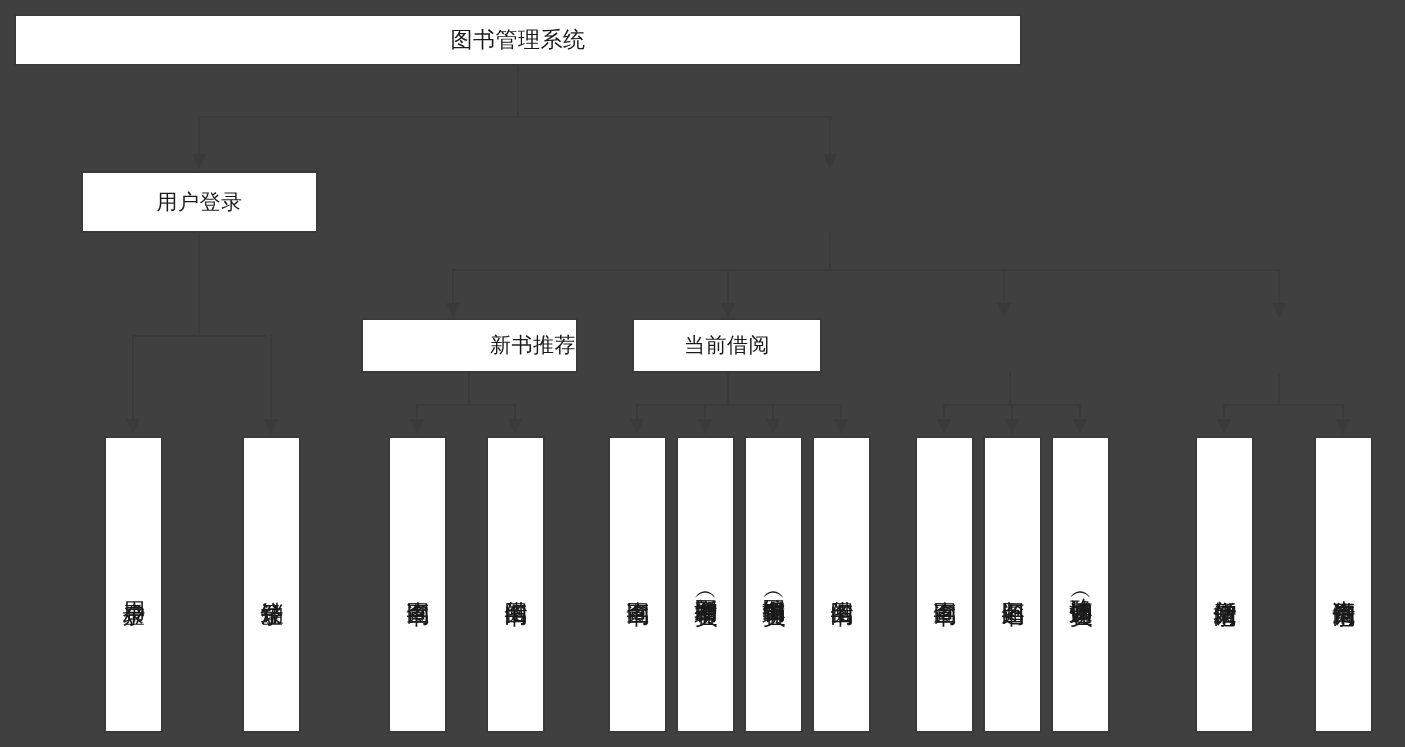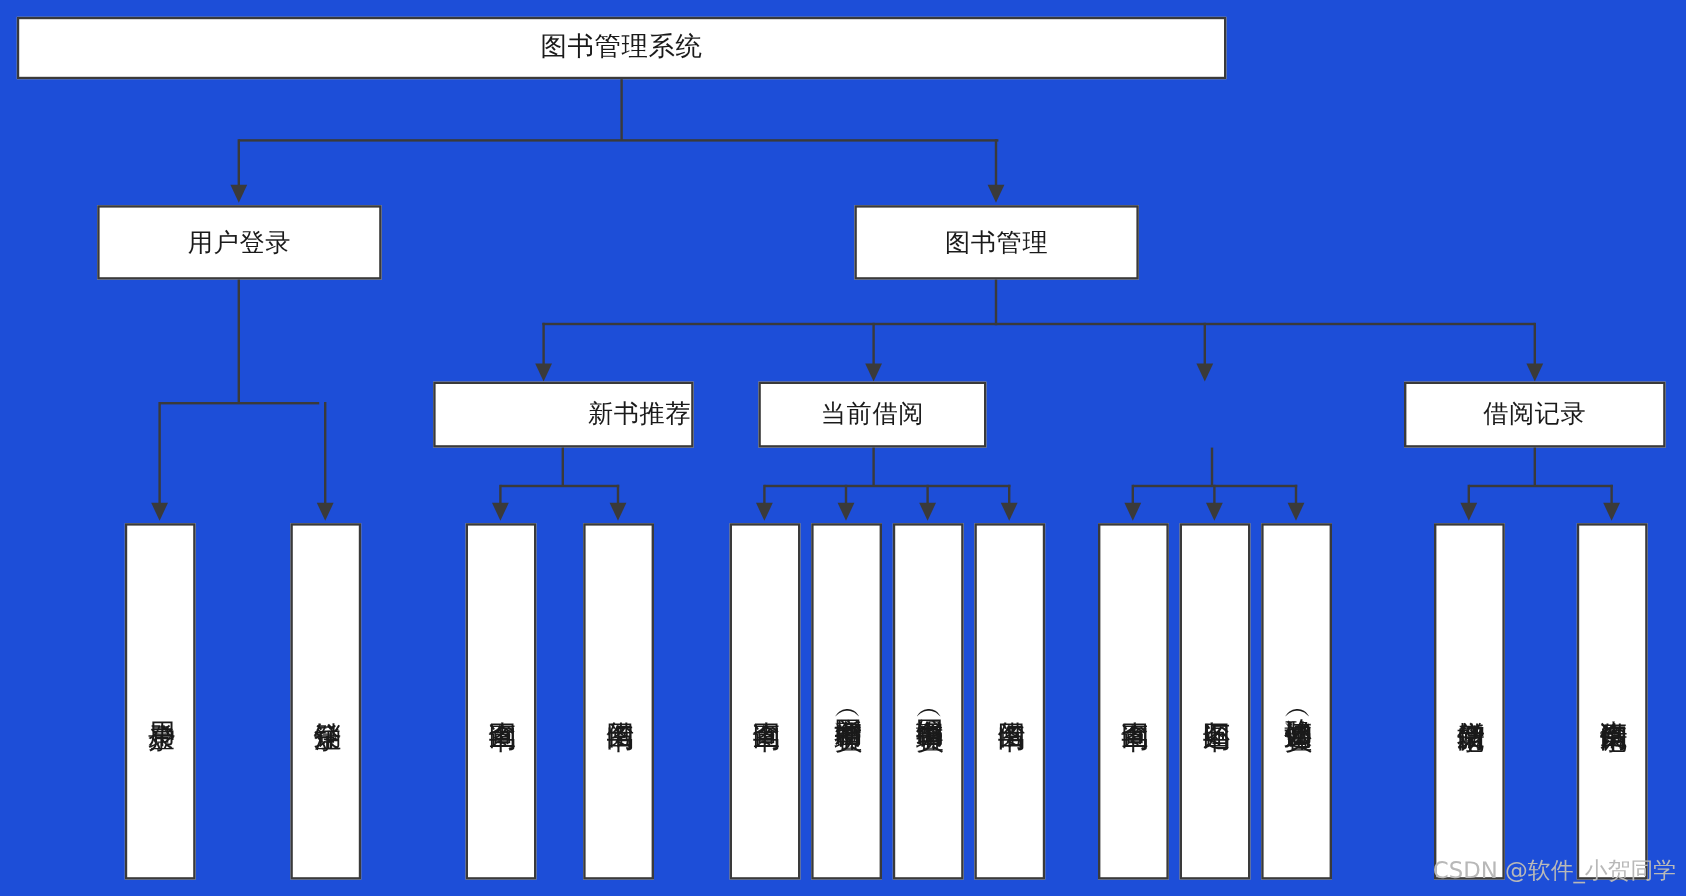--- a/index.html
+++ b/index.html
@@ -8,21 +8,21 @@
     padding: 0;
     background: #ffffff;
   }
   body {
     font-family: "DejaVu Sans", "Liberation Sans", sans-serif;
   }
   #canvas {
     position: relative;
     width: 1405px;
     height: 747px;
-    background: #1d4ed8;
+    background: #404040;
     overflow: hidden;
   }
   
   .node {
     position: absolute;
     box-sizing: border-box;
     background: #ffffff;
     border: 2px solid #3a3a3a;
     display: flex;
     align-items: center;
@@ -96,23 +96,20 @@
 
   <div class="hline" style="left:199px; top:116px; width:633px;"></div>
 
   <div class="vline" style="left:198px; top:116px; height:40px;"></div>
   <div class="arrow" style="left:192px; top:154px;"></div>
   <div class="vline" style="left:829px; top:116px; height:40px;"></div>
   <div class="arrow" style="left:823px; top:154px;"></div>
 
   <div class="node horiz" style="left:81px; top:171px; width:237px; height:62px;">
     <span class="lbl">用户登录</span>
-  </div>
-  <div class="node horiz" style="left:712px; top:171px; width:237px; height:62px;">
-    <span class="lbl">图书管理</span>
   </div>
 
   <div class="vline" style="left:198px; top:233px; height:103px;"></div>
   <div class="hline" style="left:133px; top:335px; width:133px;"></div>
   <div class="vline" style="left:132px; top:335px; height:86px;"></div>
   <div class="arrow" style="left:126px; top:419px;"></div>
   <div class="vline" style="left:270px; top:335px; height:86px;"></div>
   <div class="arrow" style="left:264px; top:419px;"></div>
 
   <div class="vline" style="left:829px; top:233px; height:38px;"></div>
@@ -125,23 +122,20 @@
   <div class="arrow" style="left:997px; top:303px;"></div>
   <div class="vline" style="left:1278px; top:269px; height:36px;"></div>
   <div class="arrow" style="left:1272px; top:303px;"></div>
 
   <div class="node horiz" style="left:361px; top:318px; width:217px; height:55px;justify-content:flex-end;">
     <span class="lbl">新书推荐</span>
   </div>
   <div class="node horiz" style="left:632px; top:318px; width:190px; height:55px;">
     <span class="lbl">当前借阅</span>
   </div>
-  <div class="node horiz" style="left:1170px; top:318px; width:218px; height:55px;">
-    <span class="lbl">借阅记录</span>
-  </div>
 
   <div class="vline" style="left:468px; top:373px; height:32px;"></div>
   <div class="hline" style="left:417px; top:404px; width:99px;"></div>
   <div class="vline" style="left:416px; top:404px; height:17px;"></div>
   <div class="arrow" style="left:410px; top:419px;"></div>
   <div class="vline" style="left:514px; top:404px; height:17px;"></div>
   <div class="arrow" style="left:508px; top:419px;"></div>
 
   <div class="vline" style="left:727px; top:373px; height:32px;"></div>
   <div class="hline" style="left:637px; top:404px; width:205px;"></div>
@@ -207,15 +201,14 @@
     <span class="lbl">确认归还（管理员）</span>
   </div>
 
   <div class="node vert" style="left:1195px; top:436px; width:59px; height:297px;">
     <span class="lbl">新增借阅记录</span>
   </div>
   <div class="node vert" style="left:1314px; top:436px; width:59px; height:297px;">
     <span class="lbl">查询借阅记录</span>
   </div>
 
-  <div id="watermark" style="left:1194px; top:713px;">CSDN @软件_小贺同学</div>
 
 </div>
 
 </body></html>

